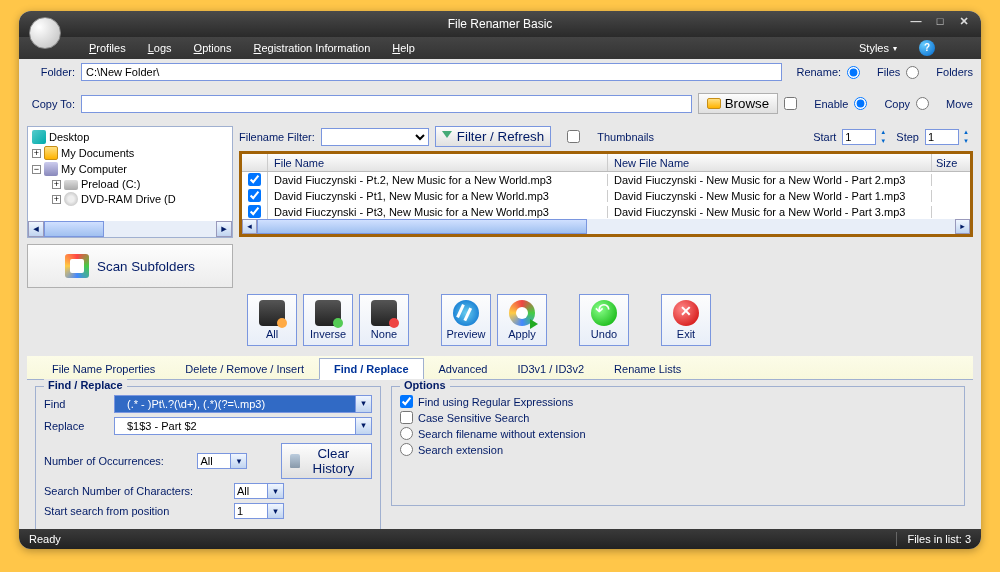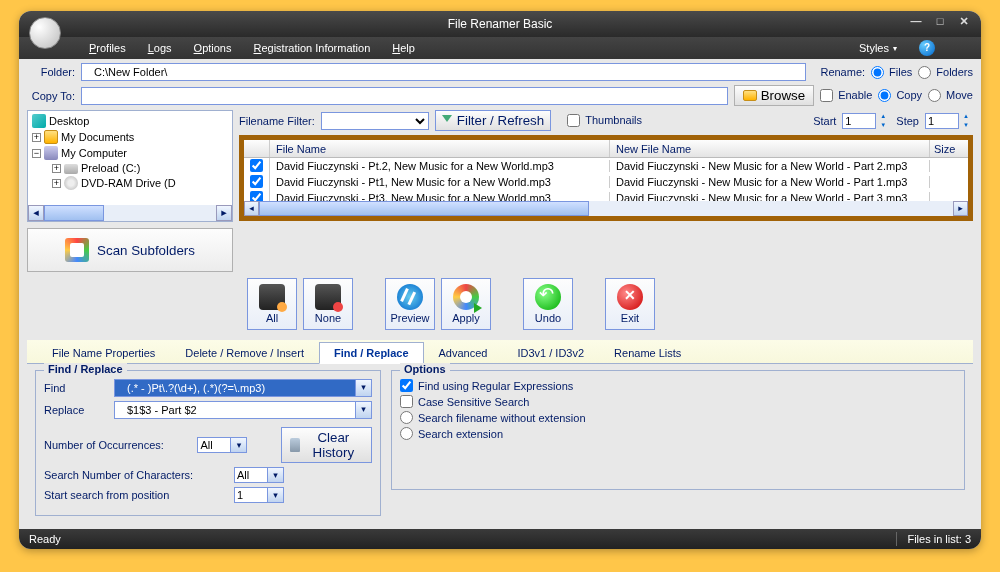--- a/index.html
+++ b/index.html
@@ -10,25 +10,25 @@
 .title-text { flex: 1; text-align: center; font-size: 12px; }
 .win-controls { position: absolute; right: 10px; top: 4px; display: flex; gap: 10px; }
 .win-btn { width: 14px; height: 14px; color: #ddd; cursor: pointer; font-weight: bold; text-align: center; line-height: 12px; }
 .menubar { height: 22px; background: linear-gradient(#444,#333); color: #fff; display: flex; align-items: center; padding: 0 46px 0 70px; gap: 22px; font-size: 11px; }
 .menubar .menu-item { cursor: pointer; }
 .menubar .menu-item u { text-decoration: underline; }
 .menubar .spacer { flex: 1; }
 .styles-btn { display: flex; align-items: center; gap: 4px; cursor: pointer; }
 .help-icon { width: 16px; height: 16px; background: radial-gradient(circle at 30% 30%,#6cf,#06c); border-radius: 50%; color: #fff; text-align: center; line-height: 16px; font-size: 10px; font-weight: bold; }
 .content { padding: 4px 8px; color: #001a66; }
-.row { display: flex; align-items: center; gap: 6px; margin-bottom: 4px; }
+.row { display: flex; align-items: center; gap: 6px; margin-bottom: 12px; }
 .label { text-align: right; min-width: 48px; }
-input[type=text].wide { flex: 1; border: 1px solid #7a96df; padding: 2px 12px; font-size: 11px; background: #fff; }
+input[type=text].wide { flex: 1; border: 1px solid #7a96df; padding: 2px 4px; font-size: 11px; background: #fff; }
 .rename-group { display: flex; align-items: center; gap: 6px; margin-left: 8px; }
-.radio, .checkbox { display: inline-flex; gap: 5px; }
+.radio, .checkbox { display: inline-flex; align-items: center; gap: 17px; }
 .radio input, .checkbox input { margin: 0; }
 .browse-btn { display: flex; align-items: center; gap: 4px; border: 1px solid #b0b0b0; background: linear-gradient(#fdfdfd,#e0e0e0); padding: 2px 8px; cursor: pointer; }
 .folder-icon { width: 14px; height: 11px; background: linear-gradient(#ffe082,#ffb300); border: 1px solid #c68e17; border-radius: 2px; display: inline-block; }
 .main-area { display: flex; gap: 6px; }
 .tree-panel { width: 206px; border: 1px solid #a0b0d0; background: #fff; height: 112px; overflow: hidden; position: relative; }
 .tree { padding: 2px; font-size: 11px; color: #000; }
 .tree-row { display: flex; align-items: center; gap: 3px; padding: 1px 2px; white-space: nowrap; }
 .tree-toggle { width: 9px; height: 9px; border: 1px solid #888; text-align: center; line-height: 7px; font-size: 9px; background: #fff; cursor: pointer; }
 .tree-icon { width: 14px; height: 14px; display: inline-block; }
 .desktop-ico { background: linear-gradient(135deg,#5cc,#0aa); border-radius: 2px; }
@@ -43,21 +43,21 @@
 .right-panel { flex: 1; }
 .filter-row { display: flex; align-items: center; gap: 6px; margin-bottom: 4px; }
 .filter-select { width: 108px; border: 1px solid #7a96df; height: 18px; background: #fff; }
 .filter-btn { border: 1px solid #7a96df; background: linear-gradient(#fdfdfd,#e0e0e0); padding: 2px 6px; cursor: pointer; display: flex; align-items: center; gap: 3px; color: #001a66; }
 .funnel-icon { width: 12px; height: 12px; display: inline-block; }
 .funnel-icon::before { content: ""; display: block; width: 0; height: 0; border-left: 5px solid transparent; border-right: 5px solid transparent; border-top: 7px solid #4a7; }
 .spin { display: inline-flex; align-items: center; }
 .spin input { width: 34px; border: 1px solid #7a96df; padding: 1px 2px; font-size: 11px; text-align: left; }
 .spin .arrows { width: 14px; height: 18px; display: flex; flex-direction: column; }
 .spin .arrows div { flex: 1; font-size: 7px; text-align: center; cursor: pointer; color: #06c; }
-.grid { border: 5px solid #a16207; background: #fff; height: 86px; overflow: hidden; position: relative; }
+.grid { border: 3px solid #a16207; background: #fff; height: 86px; overflow: hidden; position: relative; }
 .grid-head { display: flex; background: linear-gradient(#fdfdfd,#e4e4e4); border-bottom: 1px solid #bbb; height: 18px; font-size: 11px; color: #001a66; }
 .col-chk { width: 26px; border-right: 1px solid #ccc; text-align: center; }
 .col-name { width: 340px; border-right: 1px solid #ccc; padding-left: 6px; display: flex; align-items: center; }
 .col-new { flex: 1; border-right: 1px solid #ccc; padding-left: 6px; display: flex; align-items: center; }
 .col-size { width: 38px; padding-left: 4px; display: flex; align-items: center; }
 .grid-body { }
 .grid-row { display: flex; height: 16px; align-items: center; color: #000; font-size: 11px; }
 .grid-row .col-chk input { margin-top: 1px; }
 .grid-hscroll { position: absolute; bottom: 0; left: 0; right: 0; height: 15px; background: #eee; display: flex; }
 .grid-hscroll .arrow { width: 15px; background: linear-gradient(#f0f6ff,#c0d4f0); border: 1px solid #99b; text-align: center; cursor: pointer; font-size: 9px; line-height: 13px; }
@@ -288,20 +288,24 @@
 
       </div>
     </div>
 
     <div class="toolbar">
       <button class="tool-btn">
           <span class="t-icon t-all"></span>
           <span>All</span>
         </button>
       <button class="tool-btn">
+          <span class="t-icon t-inv"></span>
+          <span>Inverse</span>
+        </button>
+      <button class="tool-btn">
           <span class="t-icon t-none"></span>
           <span>None</span>
         </button>
       <div class="tool-gap"></div>
       <button class="tool-btn">
           <span class="t-icon t-preview"></span>
           <span>Preview</span>
         </button>
       <button class="tool-btn">
           <span class="t-icon t-apply"></span>

